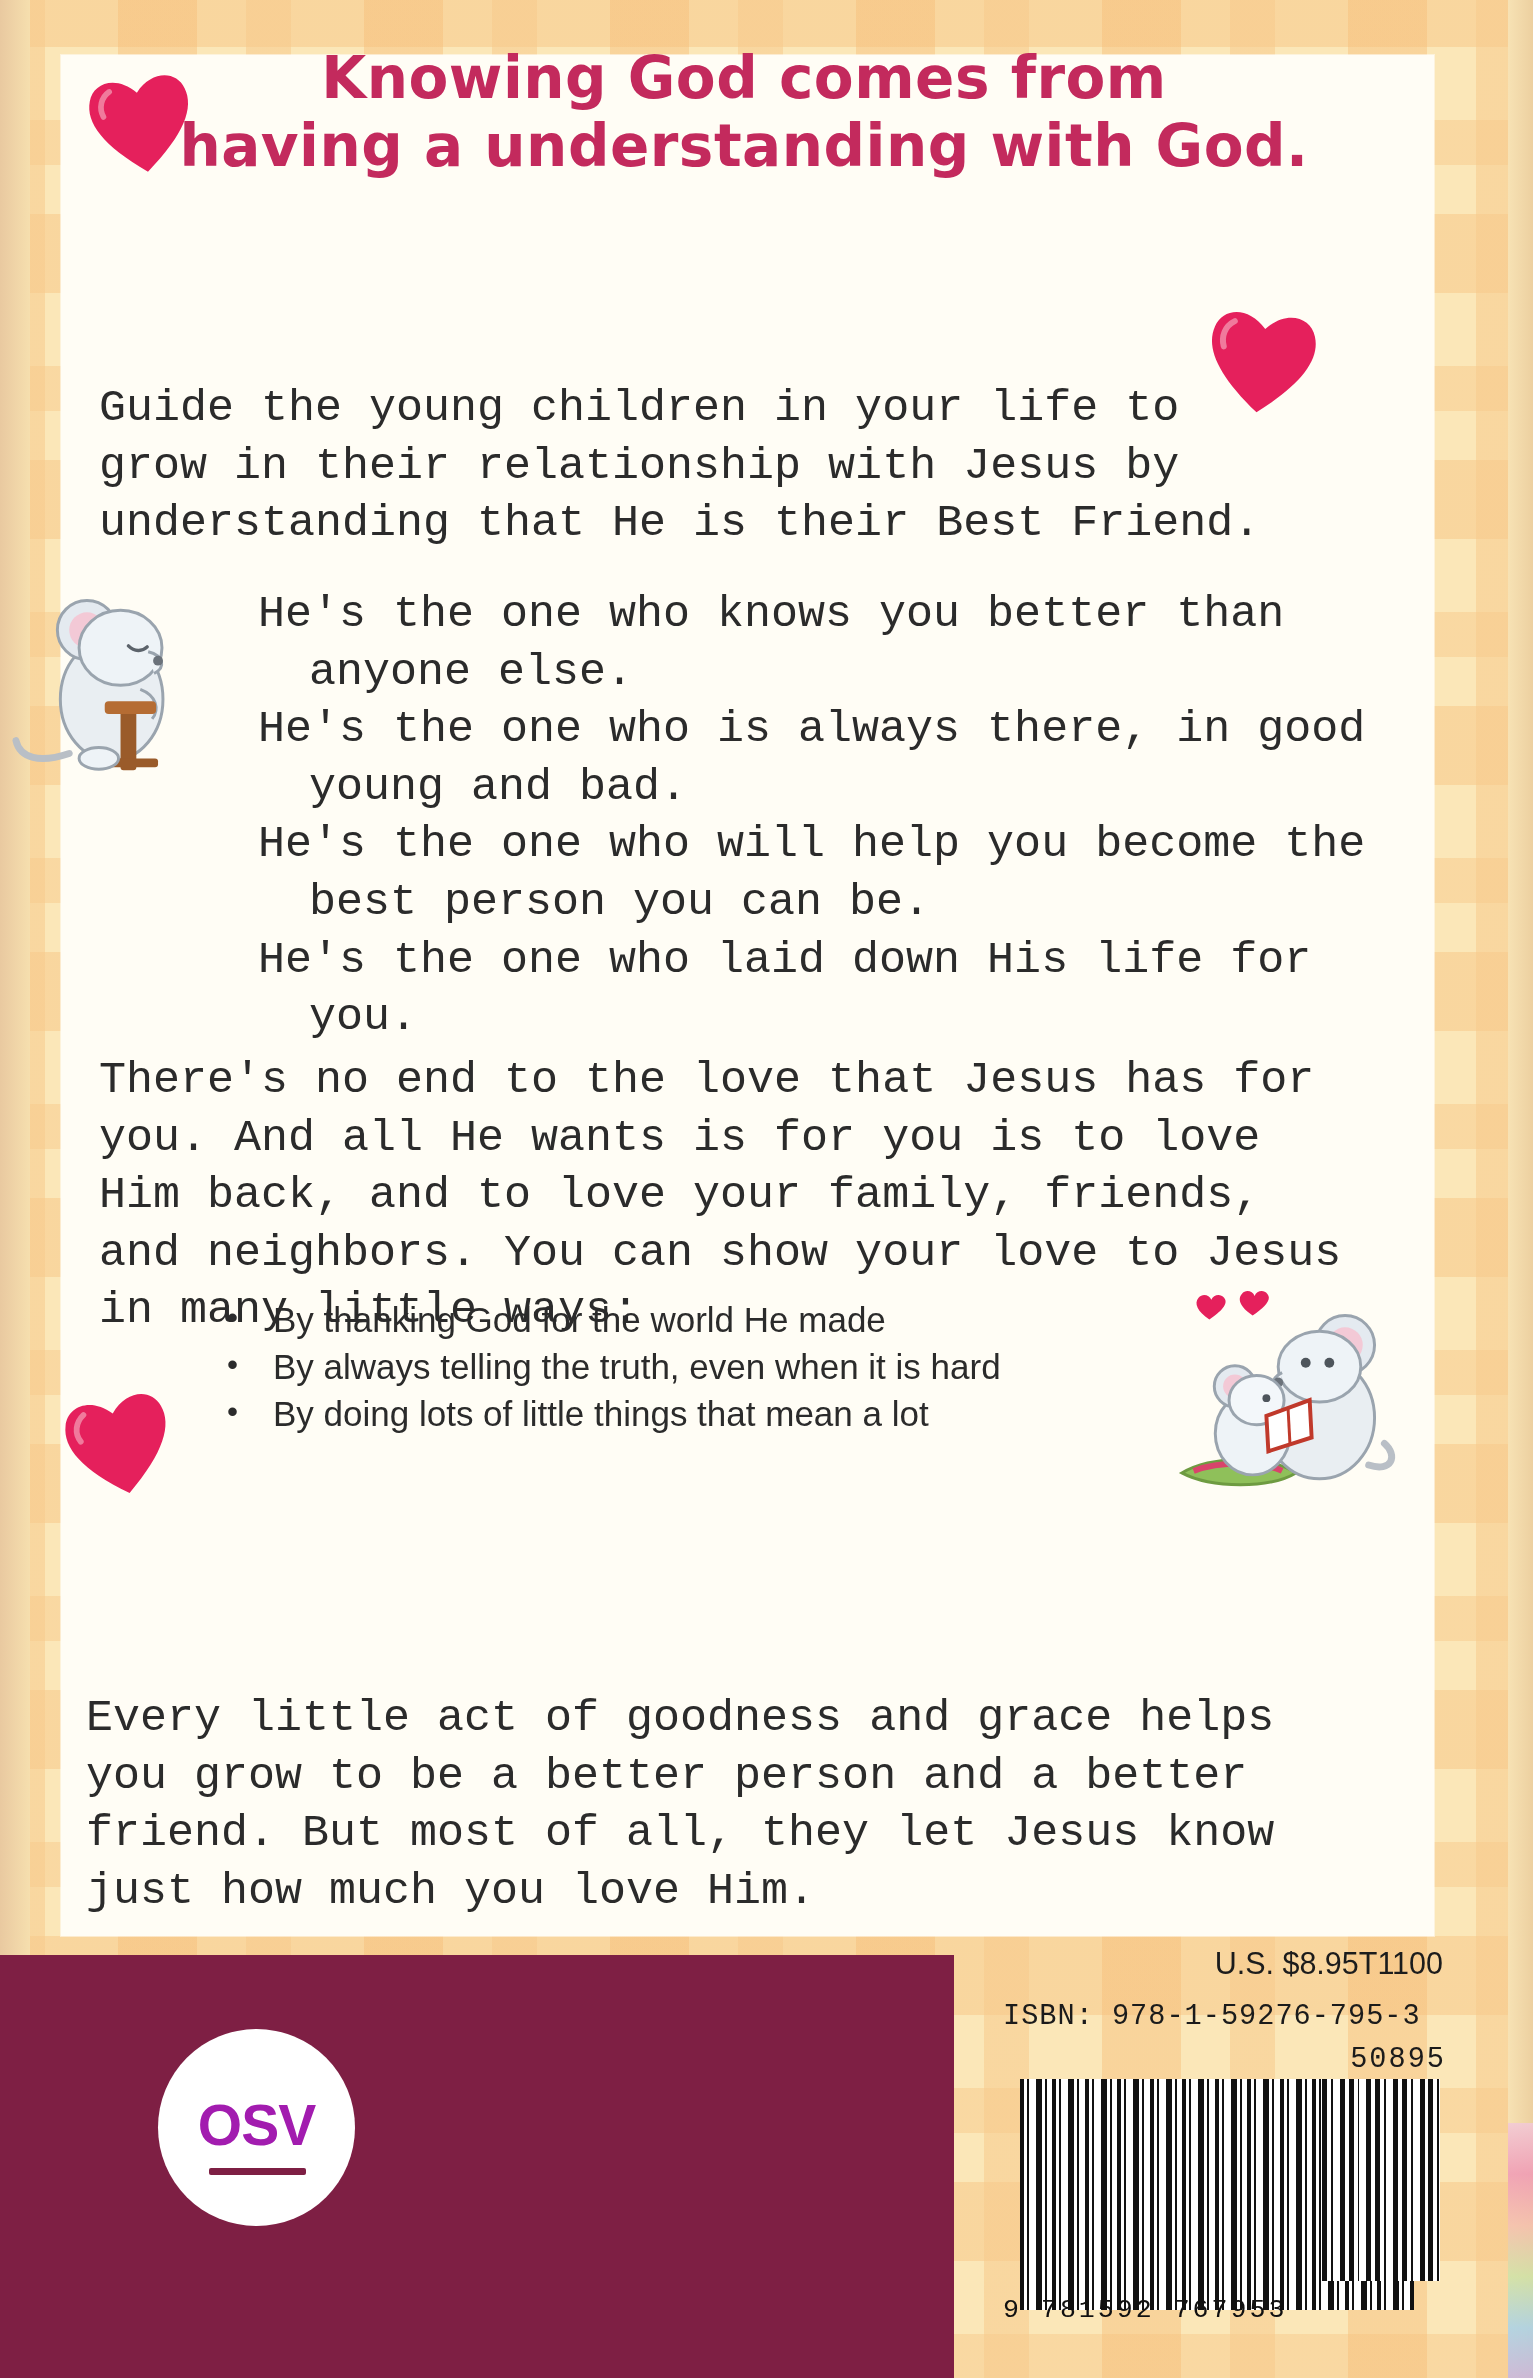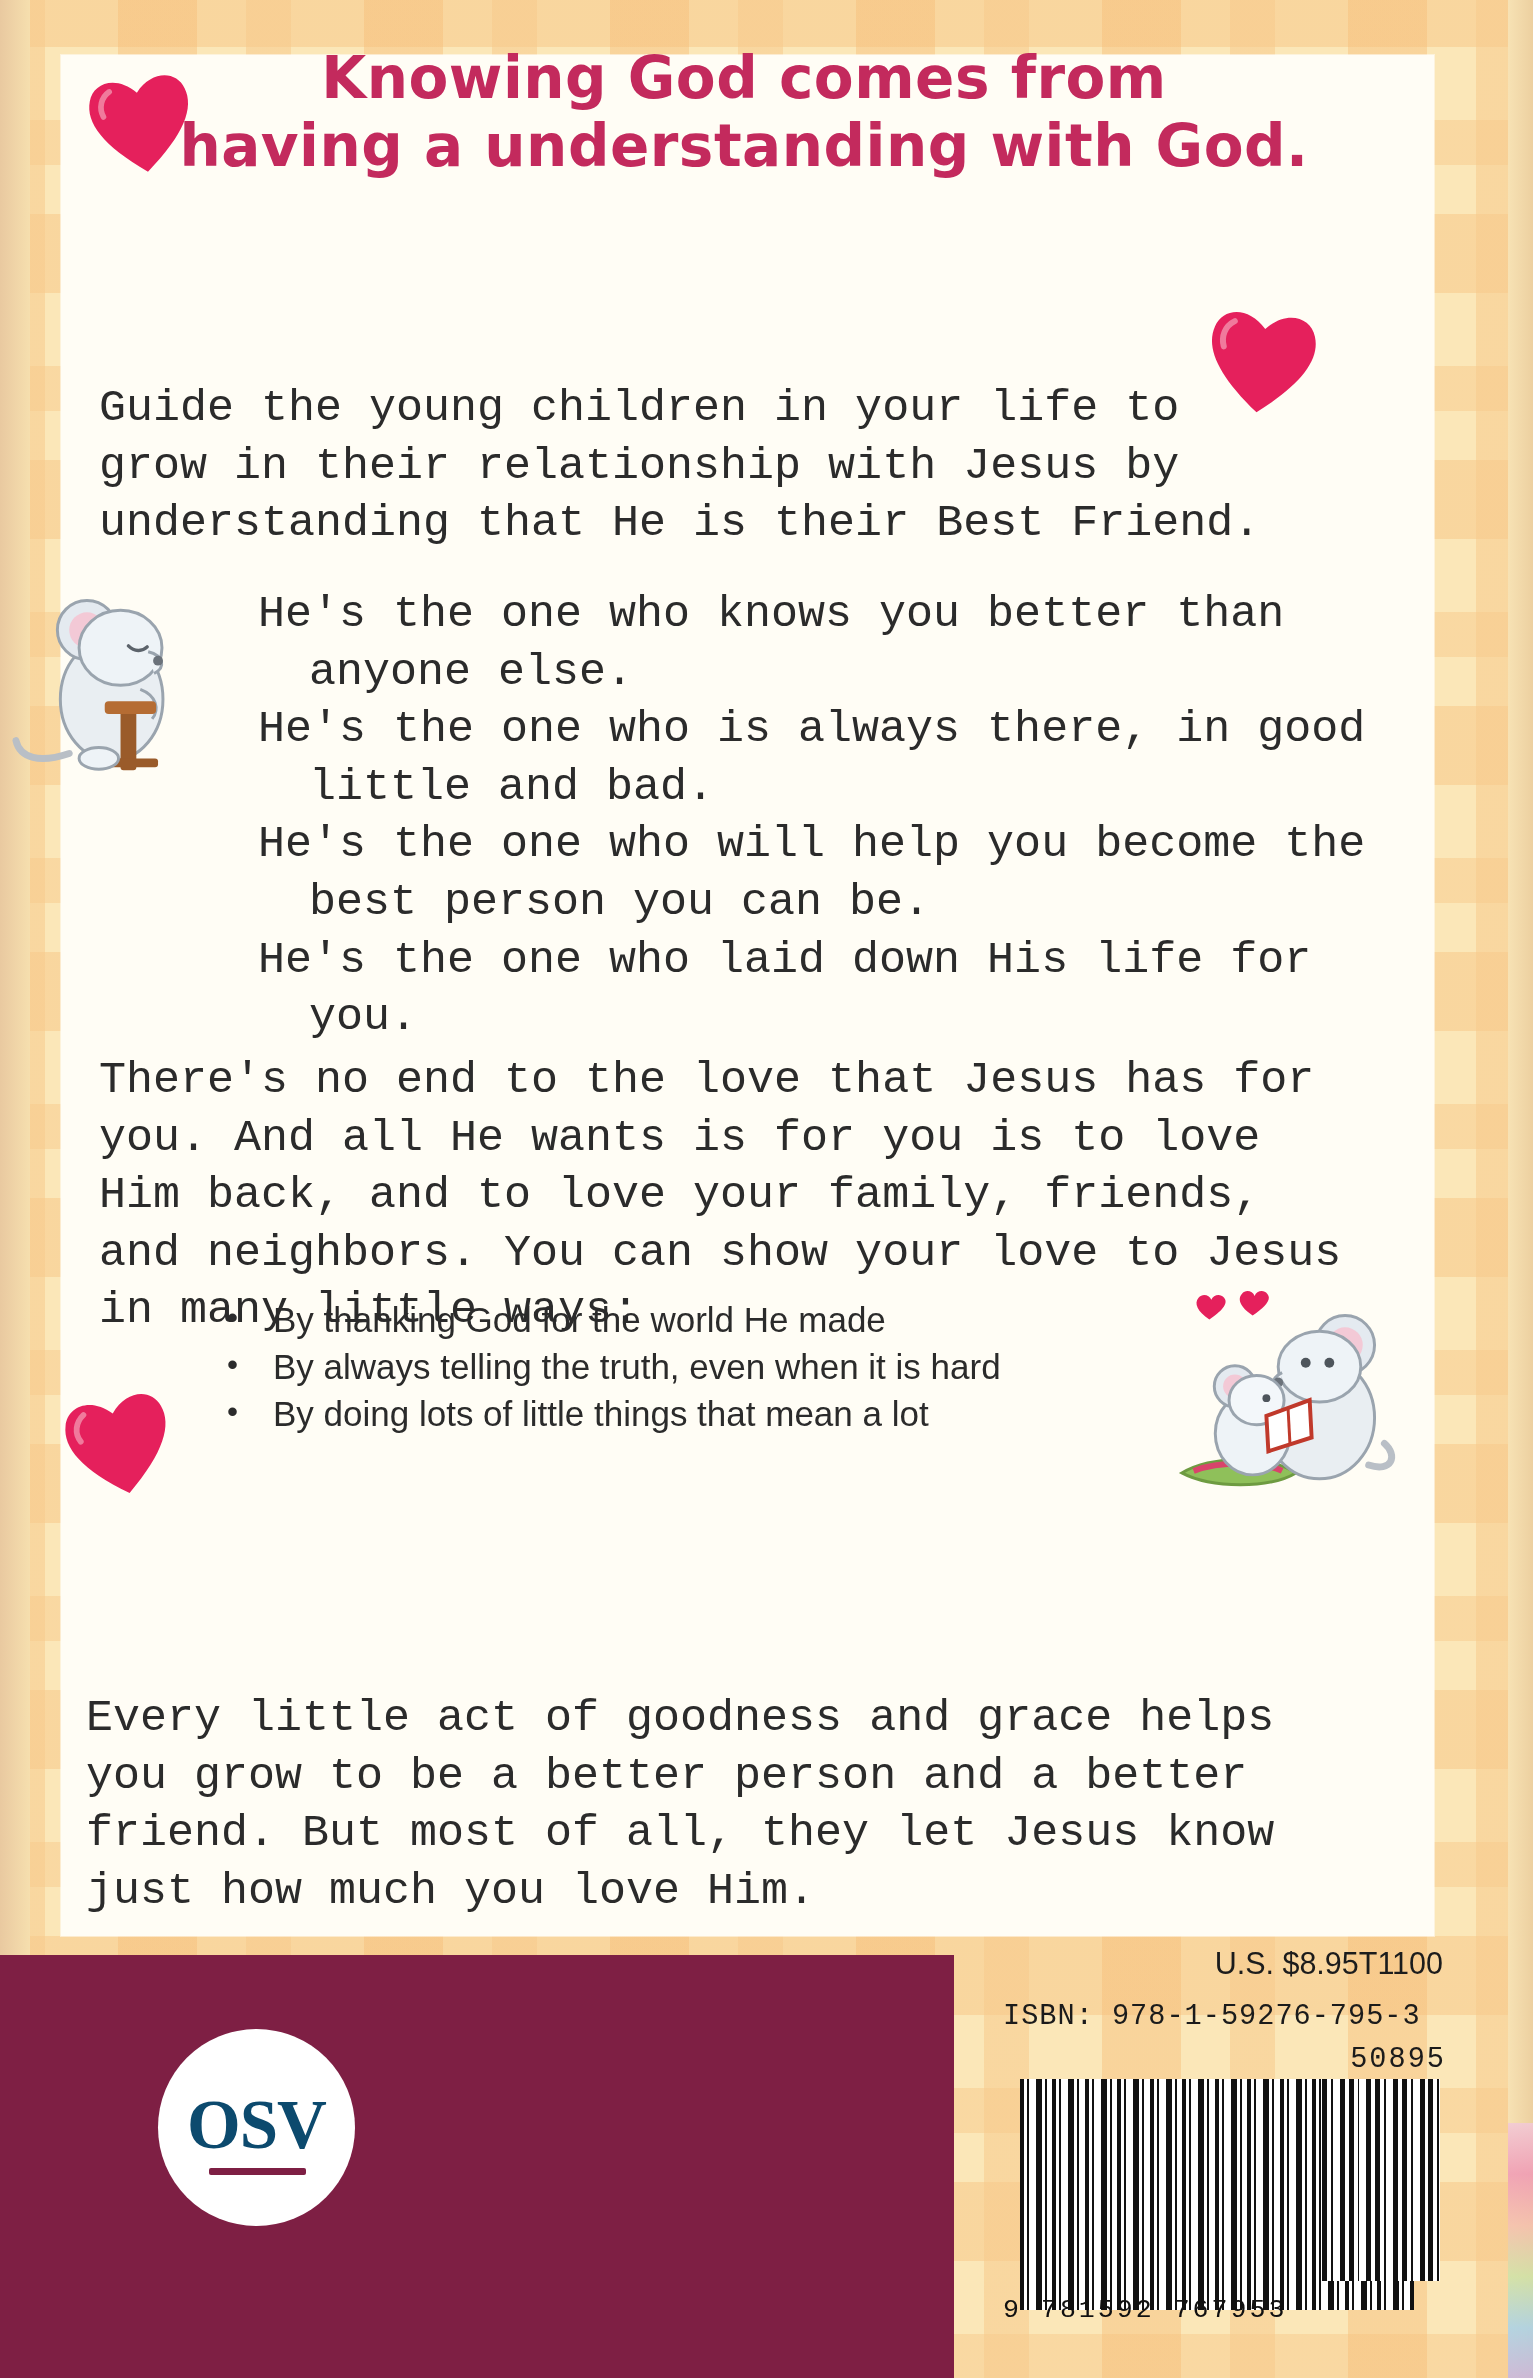--- a/index.html
+++ b/index.html
@@ -170,24 +170,24 @@
     top: 2029px;
     width: 197px;
     height: 197px;
     border-radius: 50%;
     background: #ffffff;
     display: flex;
     align-items: center;
     justify-content: center;
   }
   #osv-logo-text {
-    color: #0c4a6e;
-    font-family: Liberation Serif, serif;
+    color: #a21caf;
+    font-family: Liberation Sans, sans-serif;
     font-weight: bold;
-    font-size: 69px;
+    font-size: 57px;
     letter-spacing: -1px;
     line-height: 1;
     position: relative;
     top: -2px;
   }
   #osv-logo-underline {
     position: absolute;
     left: 51px;
     bottom: 51px;
     width: 97px;
@@ -322,21 +322,21 @@
       <rect x="112" y="150" width="16" height="62" fill="#9a5b2a" rx="3"></rect>
       <rect x="96" y="142" width="52" height="13" fill="#b56c33" rx="4"></rect>
       <rect x="100" y="200" width="50" height="9" fill="#9a5b2a" rx="3"></rect>
 
       <ellipse cx="90" cy="200" rx="20" ry="11" fill="#eef3f7" stroke="#9aa4ae" stroke-width="3"></ellipse>
     </svg>
   </div>
 
   <ul class="body-text" id="attributes-list">
     <li><span>He's the one who knows you better than anyone else.</span></li>
-    <li><span>He's the one who is always there, in good little and bad.</span></li>
+    <li><span>He's the one who is always there, in good young and bad.</span></li>
     <li><span>He's the one who will help you become the best person you can be.</span></li>
     <li><span>He's the one who laid down His life for you.</span></li>
   </ul>
 
   <p class="body-text" id="love-paragraph">There's no end to the love that Jesus has for you. And all He wants is for you is to love Him back, and to love your family, friends, and neighbors. You can show your love to Jesus in many little ways:</p>
 
   <div class="heart" id="heart-mid-left">
     <svg class="heart-shape" viewBox="0 0 100 92" xmlns="http://www.w3.org/2000/svg">
       <path d="M50 90 C 14 62, 2 40, 8 22 C 13 6, 34 2, 50 20 C 66 2, 87 6, 92 22 C 98 40, 86 62, 50 90 Z" fill="#e5205c"></path>
       <path d="M25 16 C 17 21, 14 30, 18 38" stroke="#f07a9c" stroke-width="5" fill="none" stroke-linecap="round"></path>

